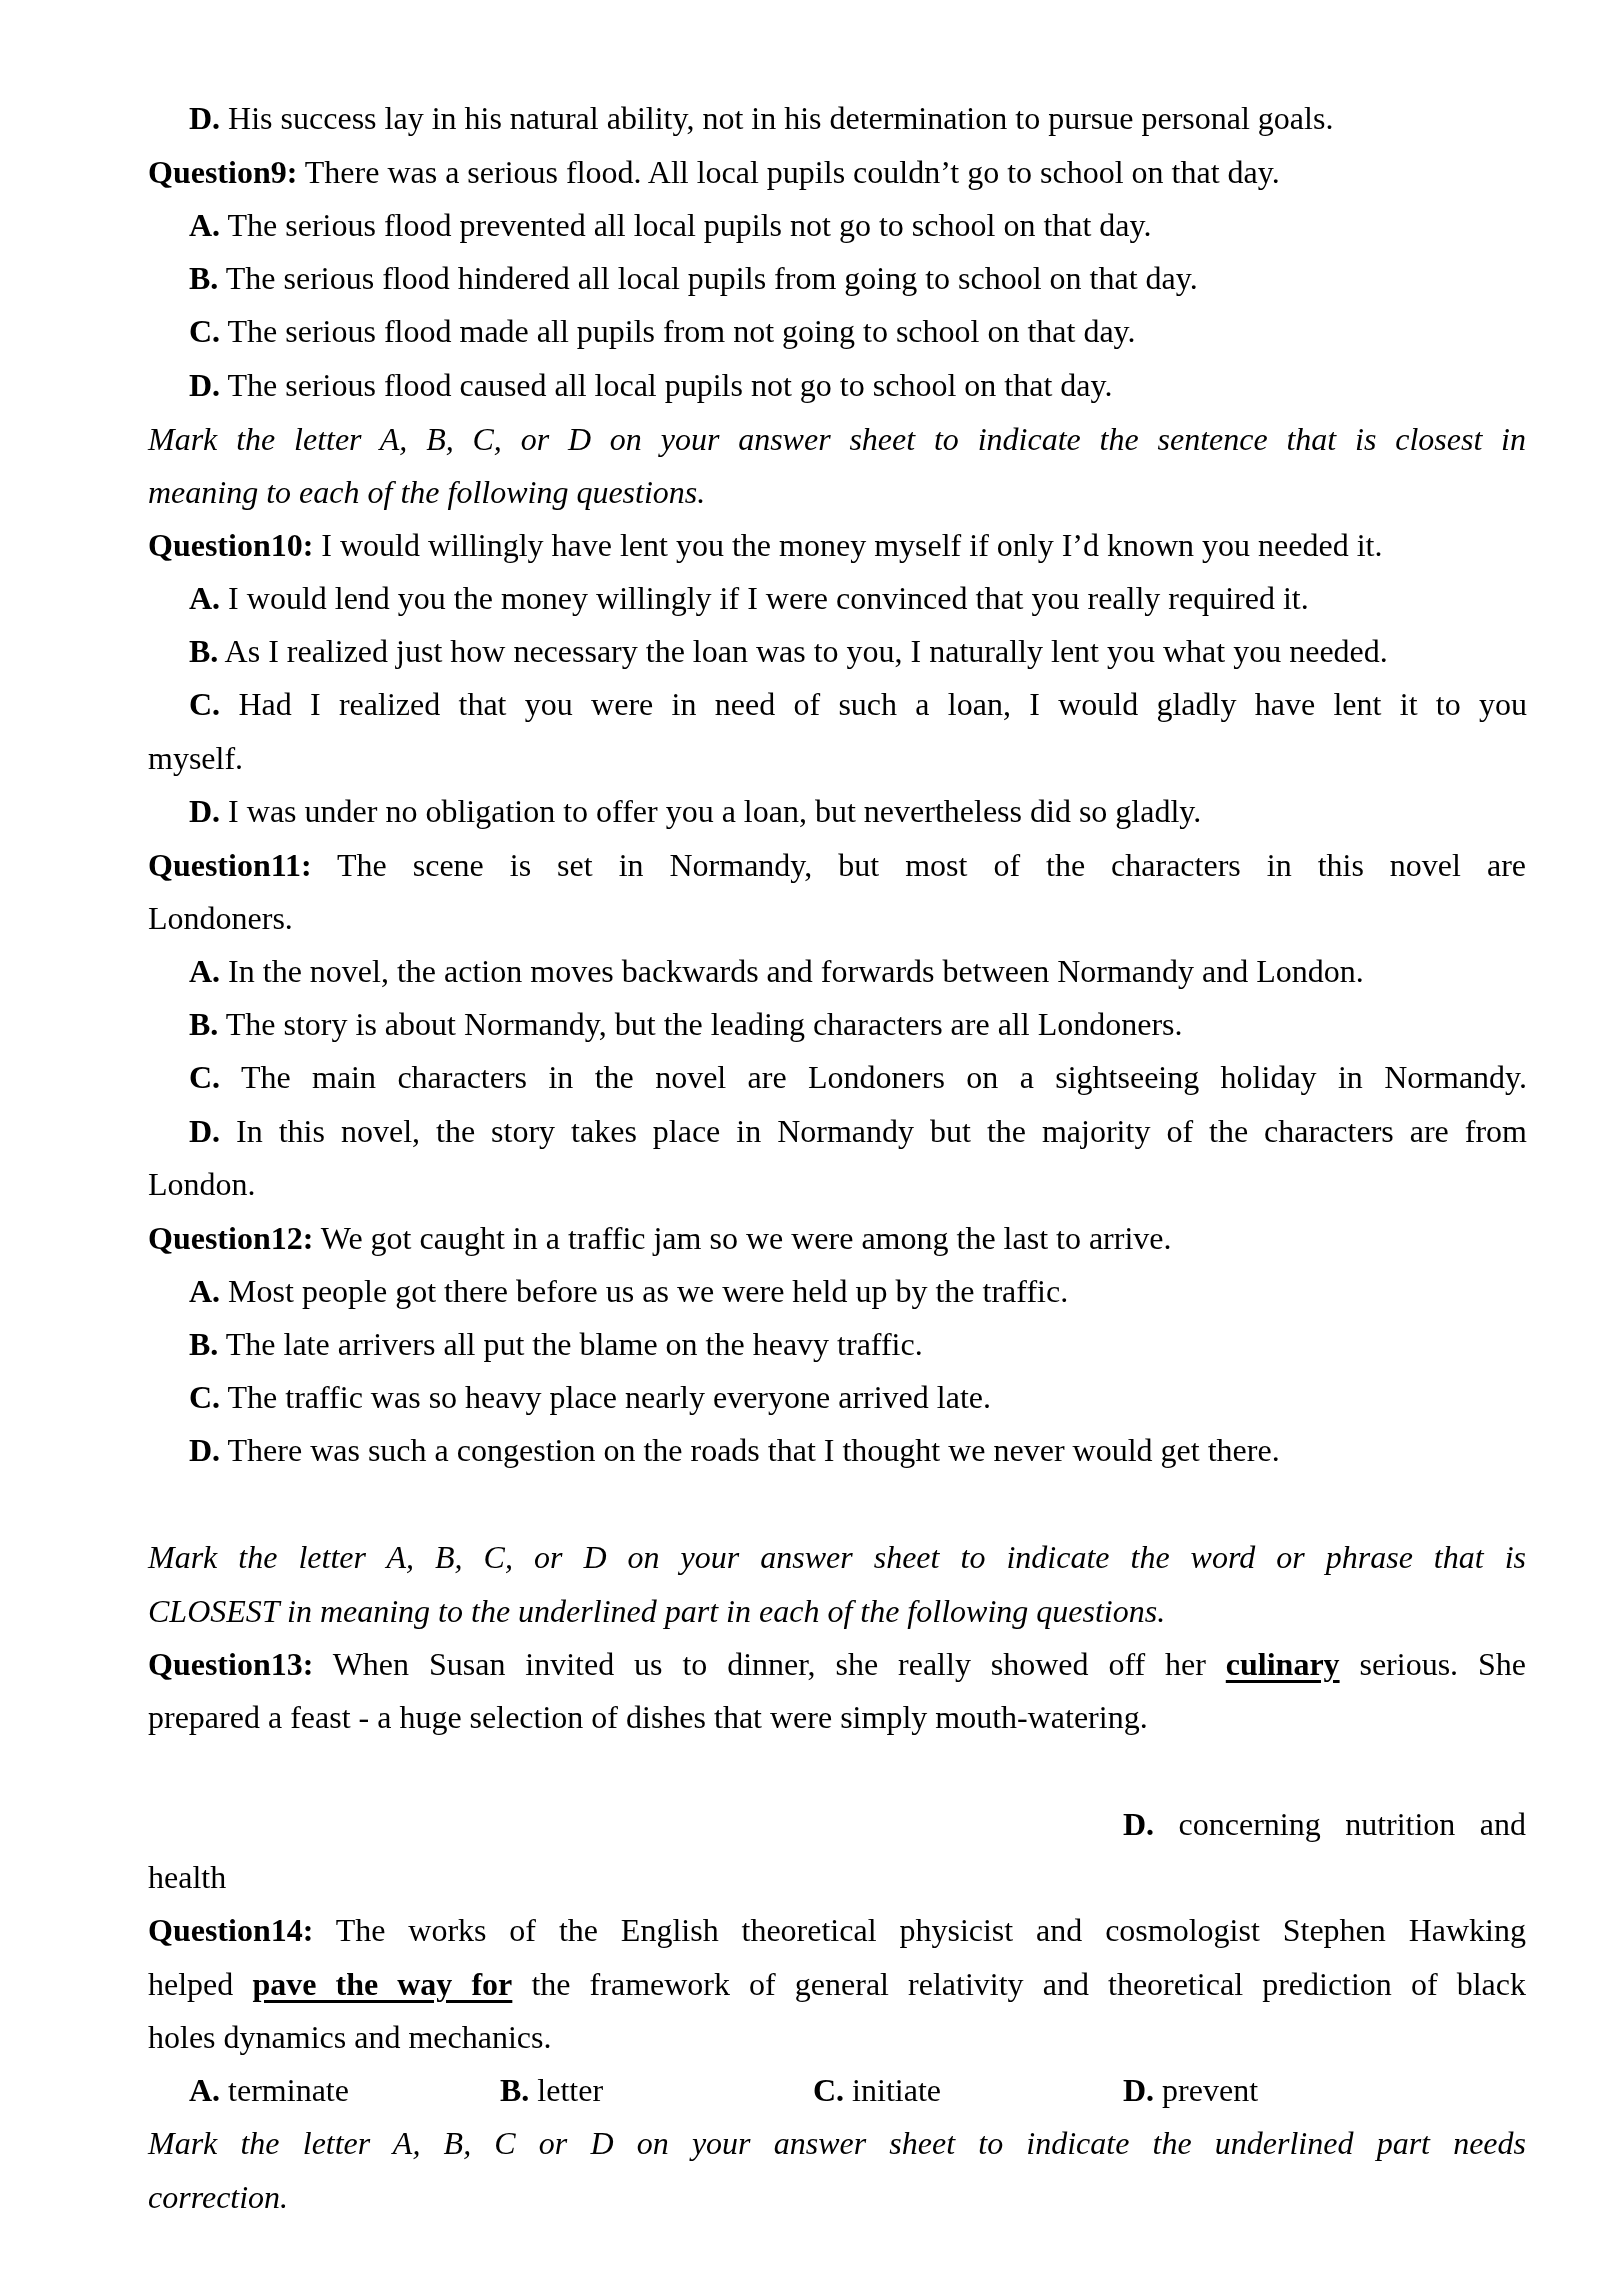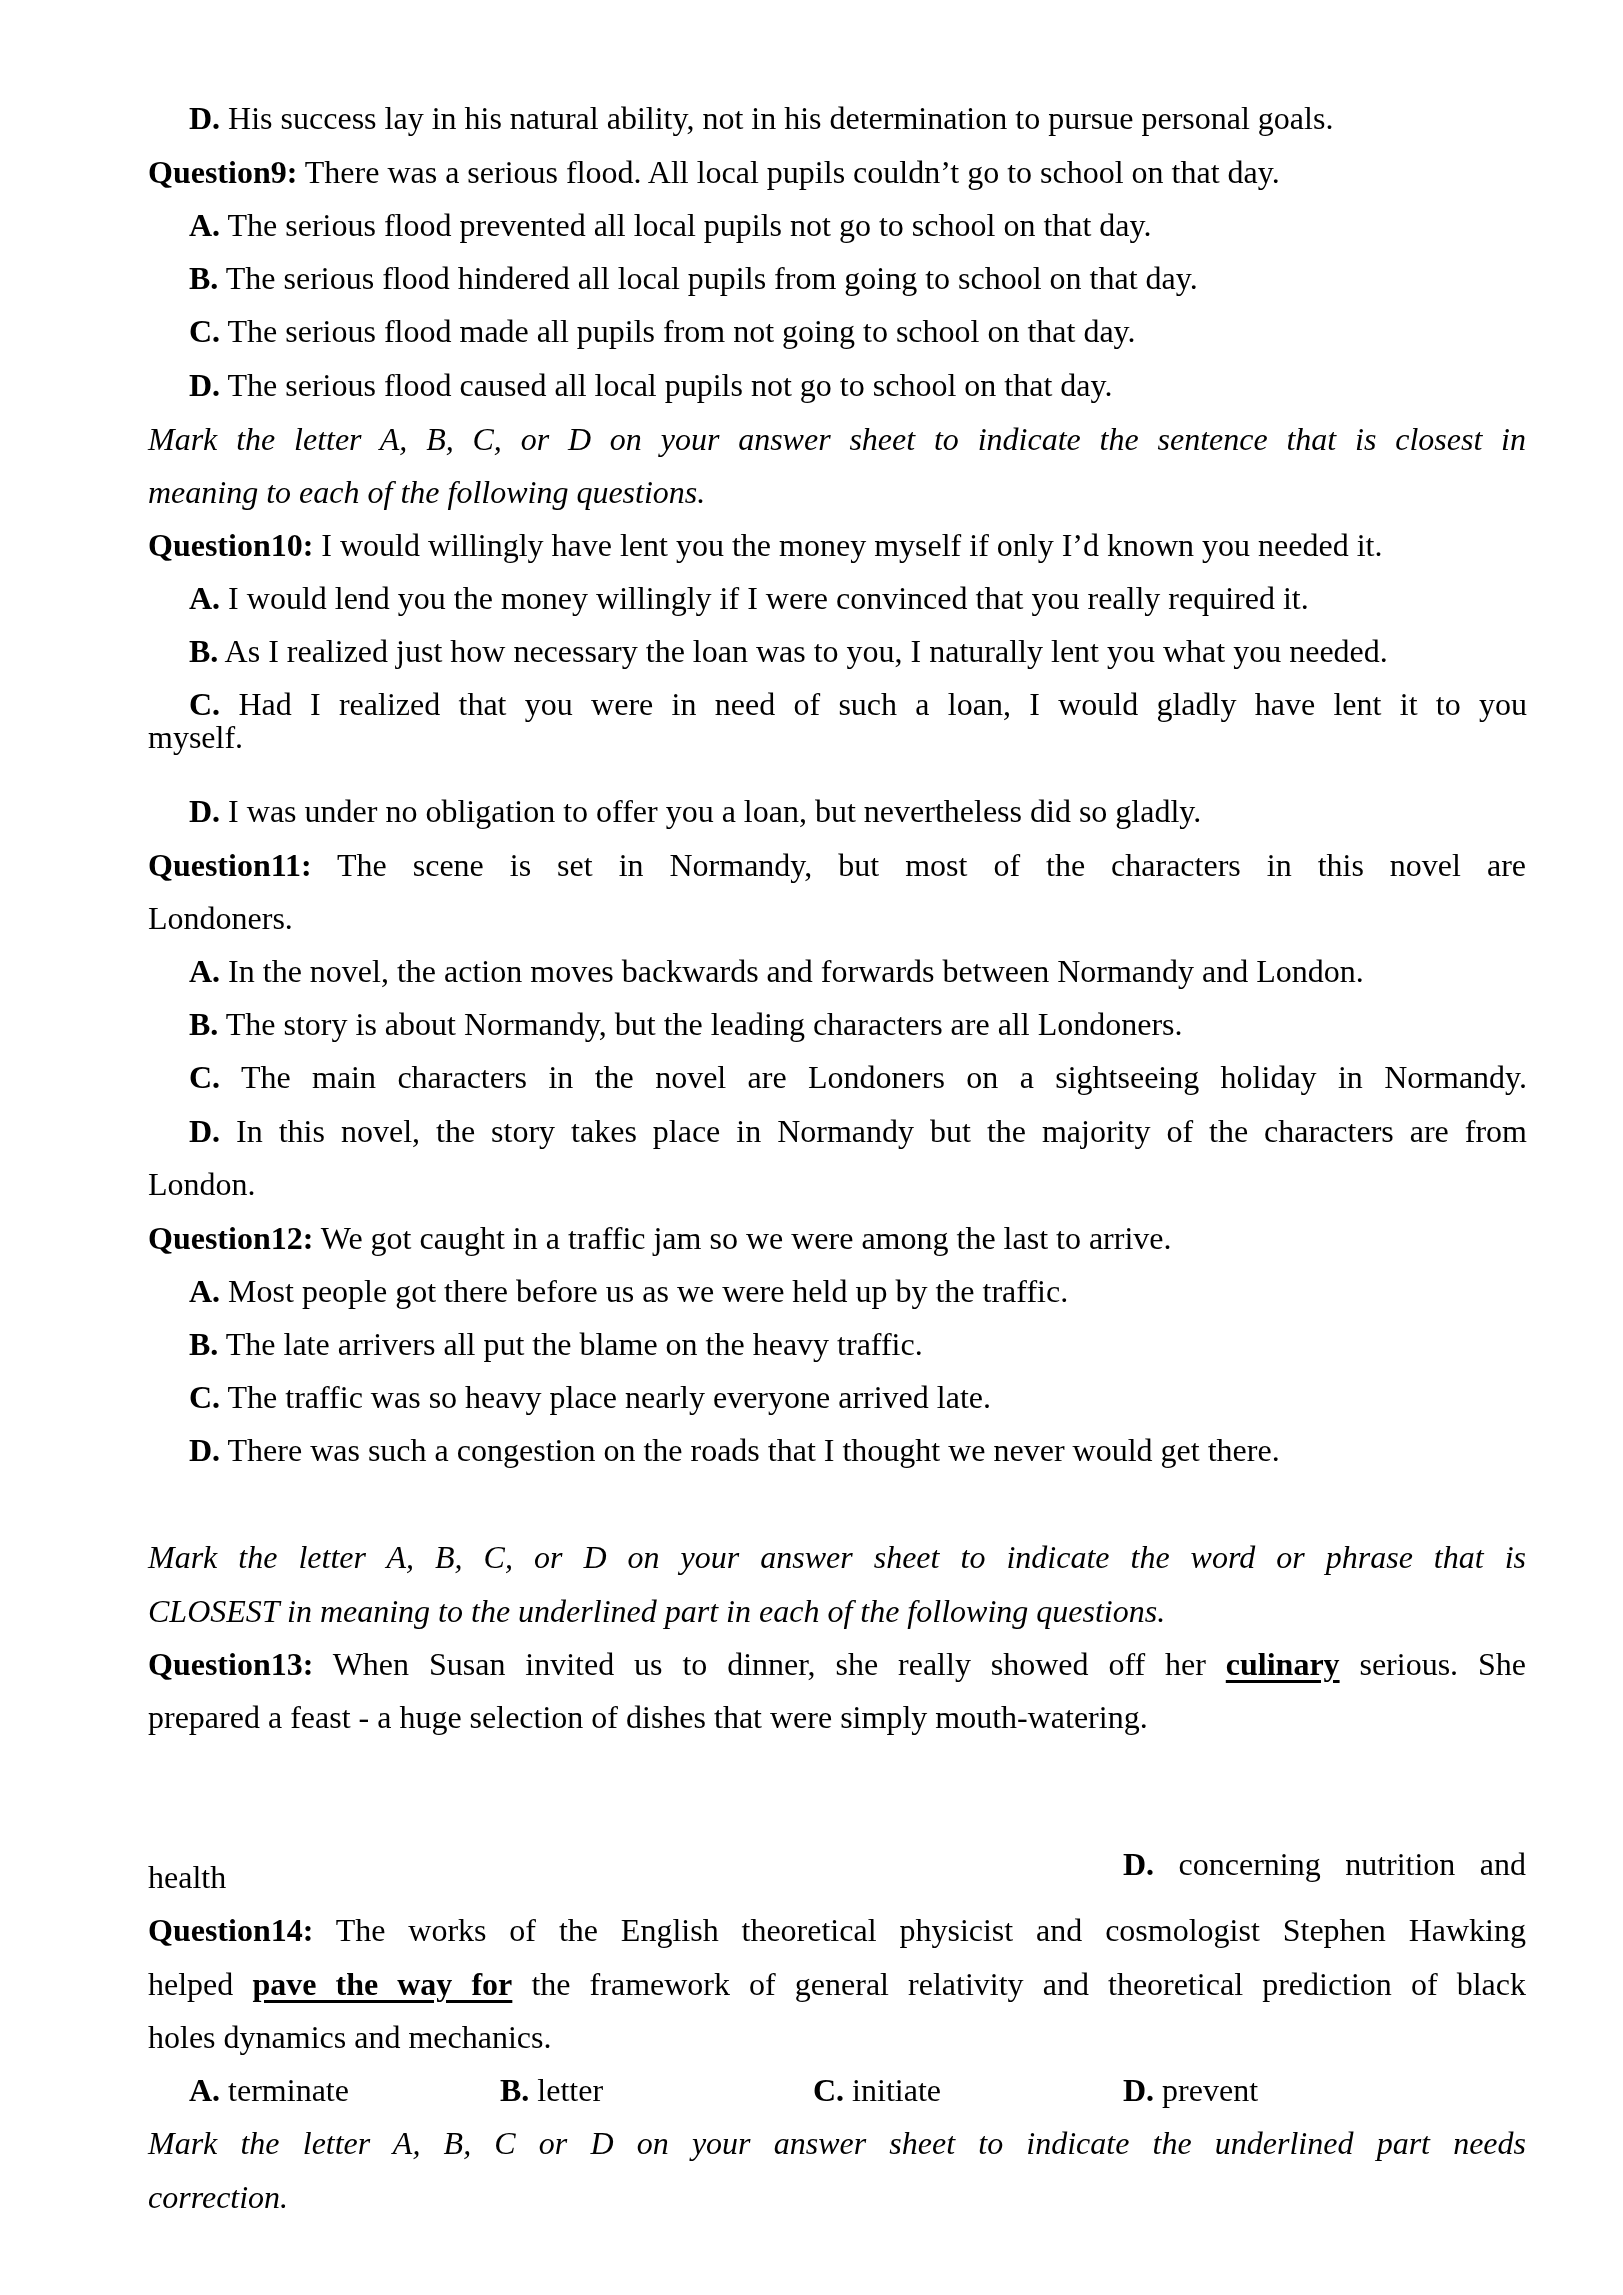--- a/index.html
+++ b/index.html
@@ -31,21 +31,21 @@
   <div class="line ind" style="top:213px"><span class="b">C.</span><span> The serious flood made all pupils from not going to school on that day.</span></div>
   <div class="line ind" style="top:267px"><span class="b">D.</span><span> The serious flood caused all local pupils not go to school on that day.</span></div>
 
   <div class="line bi just" style="top:321px">Mark the letter A, B, C, or D on your answer sheet to indicate the sentence that is closest in</div>
   <div class="line bi" style="top:374px">meaning to each of the following questions.</div>
 
   <div class="line" style="top:427px"><span class="b">Question10:</span><span> I would willingly have lent you the money myself if only I’d known you needed it.</span></div>
   <div class="line ind" style="top:480px"><span class="b">A.</span><span> I would lend you the money willingly if I were convinced that you really required it.</span></div>
   <div class="line ind" style="top:533px"><span class="b">B.</span><span> As I realized just how necessary the loan was to you, I naturally lent you what you needed.</span></div>
   <div class="line ind just" style="top:586px; width:1338px"><span class="b">C.</span><span> Had I realized that you were in need of such a loan, I would gladly have lent it to you</span></div>
-  <div class="line" style="top:619px">myself.</div>
+  <div class="line" style="top:640px">myself.</div>
   <div class="line ind" style="top:693px"><span class="b">D.</span><span> I was under no obligation to offer you a loan, but nevertheless did so gladly.</span></div>
 
   <div class="line just" style="top:747px"><span class="b">Question11:</span><span> The scene is set in Normandy, but most of the characters in this novel are</span></div>
   <div class="line" style="top:800px">Londoners.</div>
   <div class="line ind" style="top:853px"><span class="b">A.</span><span> In the novel, the action moves backwards and forwards between Normandy and London.</span></div>
   <div class="line ind" style="top:906px"><span class="b">B.</span><span> The story is about Normandy, but the leading characters are all Londoners.</span></div>
   <div class="line ind just" style="top:959px; width:1338px"><span class="b">C.</span><span> The main characters in the novel are Londoners on a sightseeing holiday in Normandy.</span></div>
   <div class="line ind just" style="top:1013px; width:1338px"><span class="b">D.</span><span> In this novel, the story takes place in Normandy but the majority of the characters are from</span></div>
   <div class="line" style="top:1066px">London.</div>
 
@@ -56,21 +56,21 @@
   <div class="line ind" style="top:1332px"><span class="b">D.</span><span> There was such a congestion on the roads that I thought we never would get there.</span></div>
 
   <div class="line bi just" style="top:1439px">Mark the letter A, B, C, or D on your answer sheet to indicate the word or phrase that is</div>
   <div class="line bi" style="top:1493px">CLOSEST in meaning to the underlined part in each of the following questions.</div>
 
   <div class="line just" style="top:1546px"><span class="b">Question13:</span><span> When Susan invited us to dinner, she really showed off her </span><span class="u">culinary</span><span> serious. She</span></div>
   <div class="line" style="top:1599px">prepared a feast - a huge selection of dishes that were simply mouth-watering.</div>
   <div class="line" style="top:1652px">
   </div>
   <div class="line" style="top:1706px">
-    <span class="opt just" style="left:975px; width:403px; white-space:nowrap;margin-top:40px;"><span class="b">D.</span><span> concerning nutrition and</span></span>
+    <span class="opt just" style="left:975px; width:403px; white-space:nowrap;"><span class="b">D.</span><span> concerning nutrition and</span></span>
   </div>
   <div class="line" style="top:1759px">health</div>
 
   <div class="line just" style="top:1812px"><span class="b">Question14:</span><span> The works of the English theoretical physicist and cosmologist Stephen Hawking</span></div>
   <div class="line just" style="top:1866px"><span>helped </span><span class="u">pave the way for</span><span> the framework of general relativity and theoretical prediction of black</span></div>
   <div class="line" style="top:1919px">holes dynamics and mechanics.</div>
   <div class="line" style="top:1972px">
     <span class="opt" style="left:41px"><span class="b">A.</span><span> terminate</span></span>
     <span class="opt" style="left:352px"><span class="b">B.</span><span> letter</span></span>
     <span class="opt" style="left:665px"><span class="b">C.</span><span> initiate</span></span>

